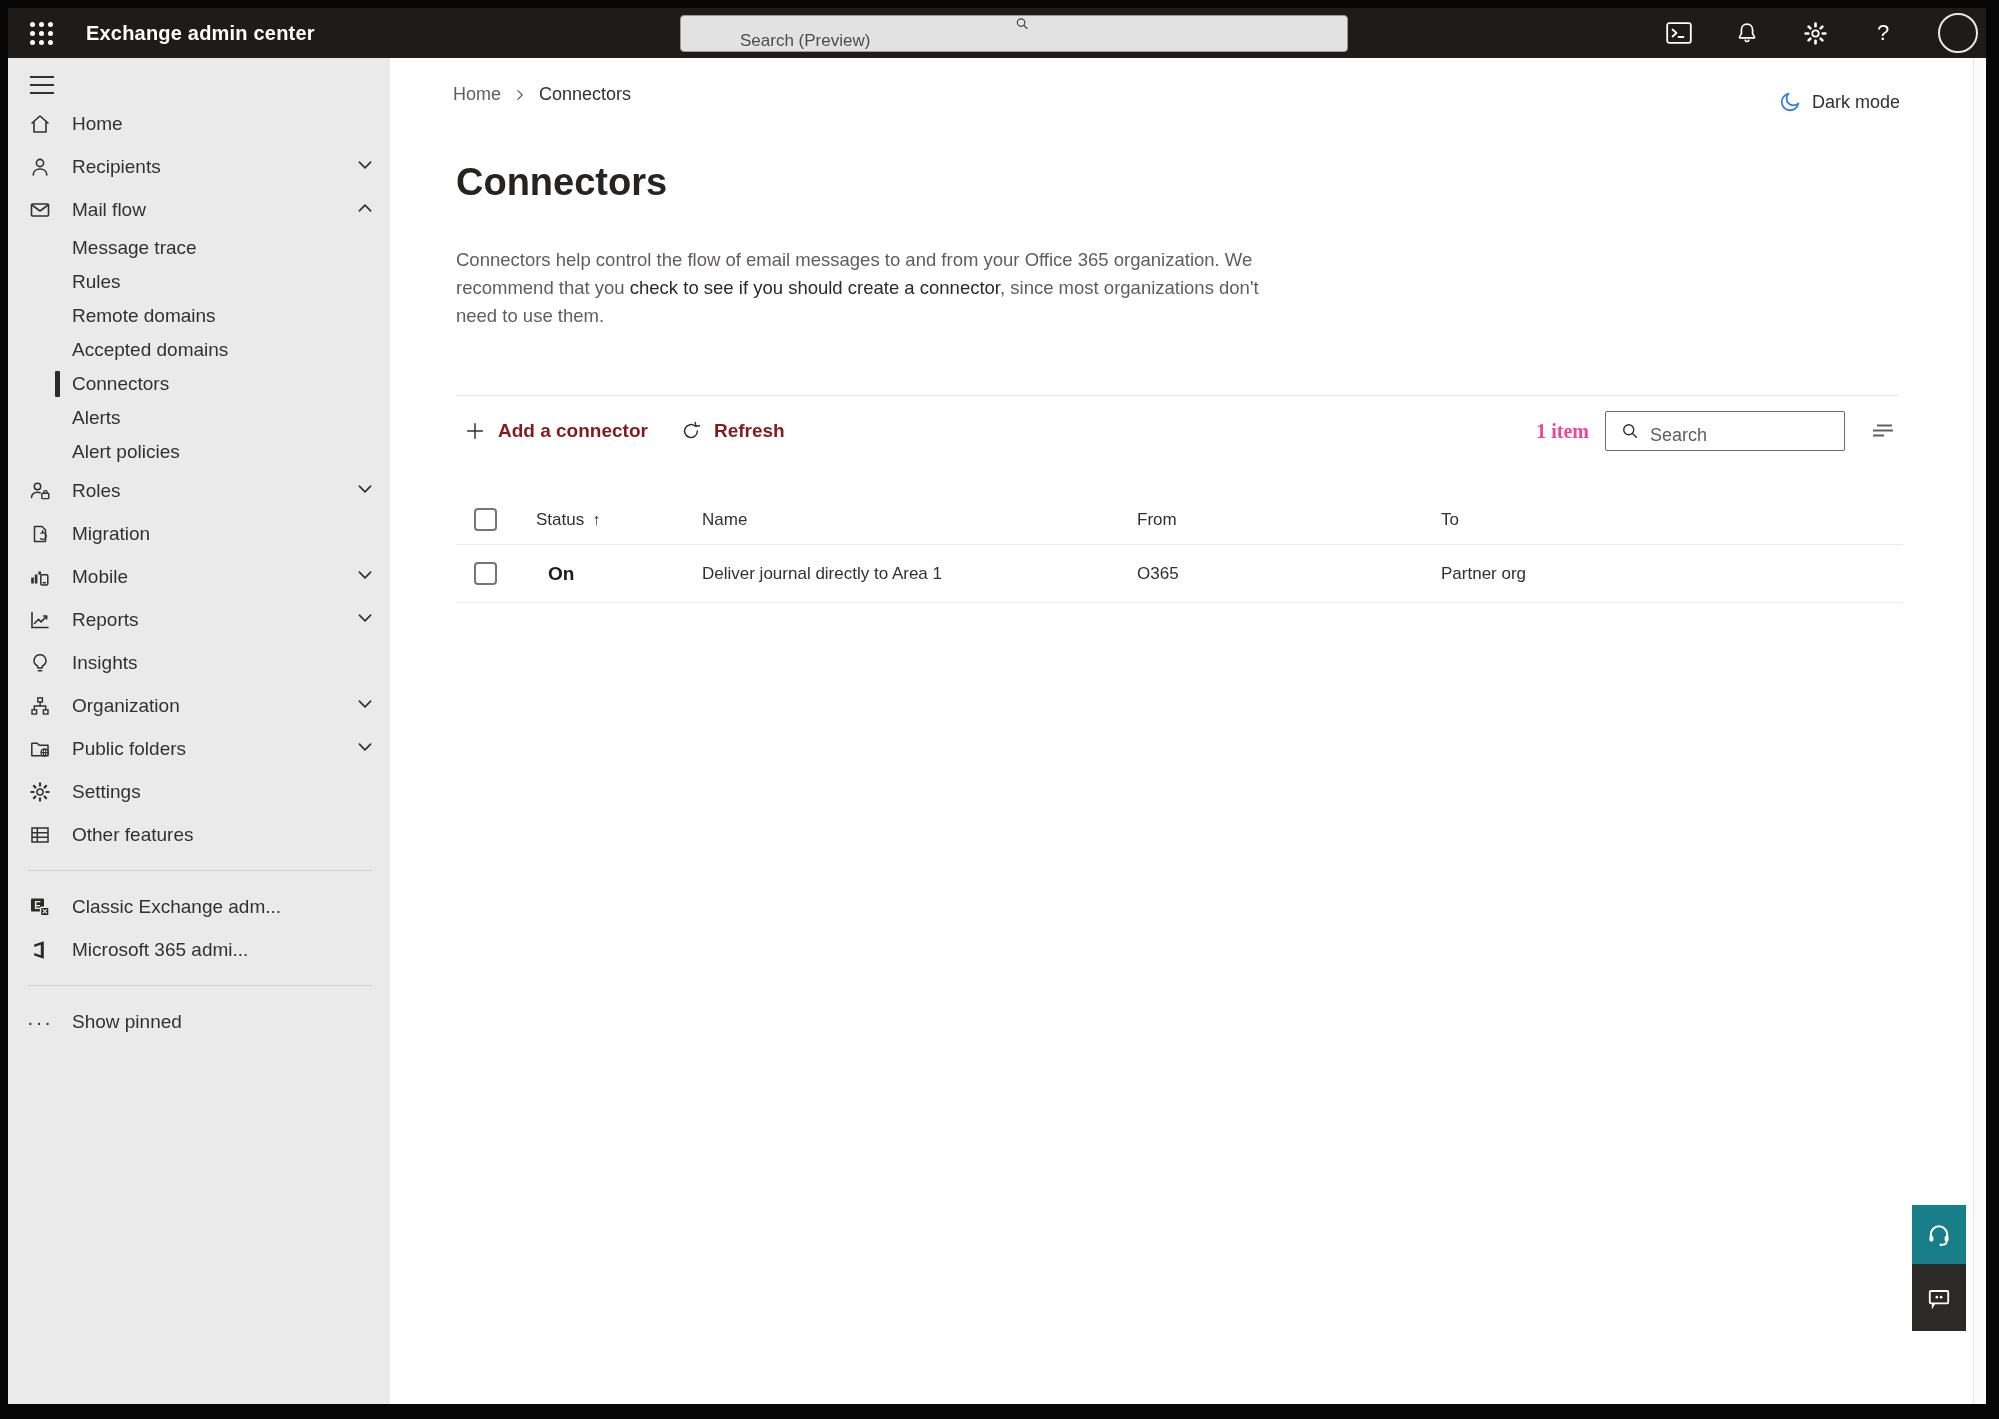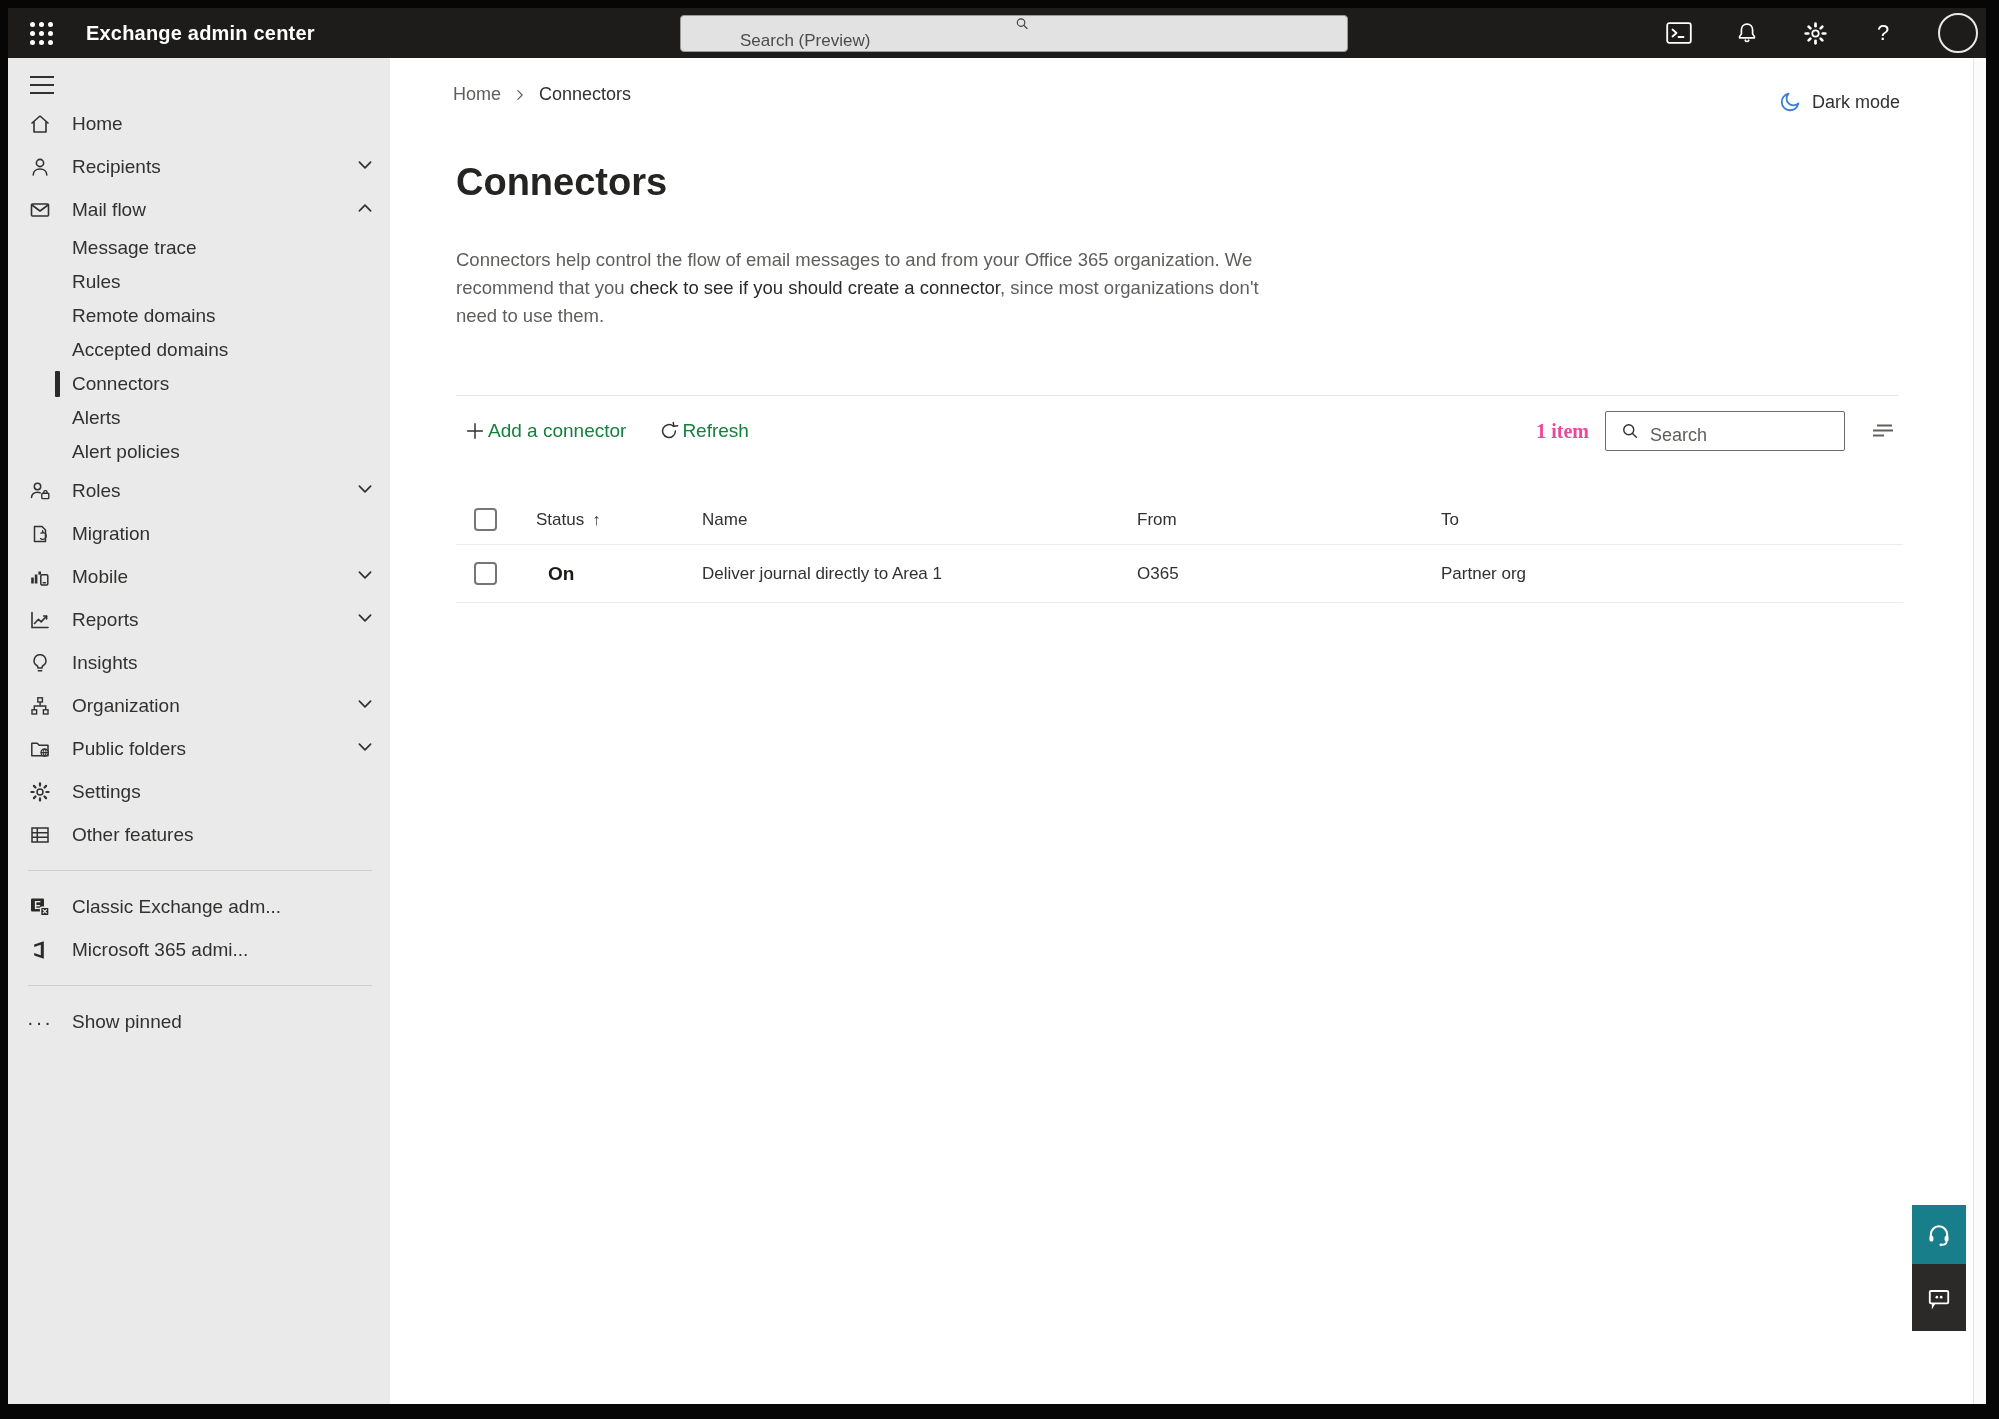--- a/index.html
+++ b/index.html
@@ -45,21 +45,21 @@
   .darkmode { position:absolute; right:86px; top:32px; display:flex; align-items:center; gap:10px; cursor:pointer; }
   .darkmode span { font-size:18px; color:#323130; }
 
   .page-title { position:absolute; left:66px; top:103px; font-size:38px; font-weight:700; color:#252423; }
   .page-desc { position:absolute; left:66px; top:188px; width:848px; font-size:18.5px; line-height:28px; color:#605e5c; }
   .page-desc .desc-link { color:#2b2a29; cursor:pointer; }
 
   .rule { position:absolute; left:66px; right:88px; top:337px; height:1px; background:#e8e6e4; }
 
   .toolbar { position:absolute; left:66px; right:87px; top:349px; height:48px; display:flex; align-items:center; }
-  .tool-btn { display:flex; align-items:center; gap:2px; font-size:19px; color:#15803d; cursor:pointer; padding:4px 8px; }
+  .tool-btn { display:flex; align-items:center; gap:12px; font-size:19px; color:#7f1d1d; cursor:pointer; padding:4px 8px;font-weight:bold; }
   .tool-btn + .tool-btn { margin-left:16px; }
   .item-count { margin-left:auto; font-family:"Liberation Serif", serif; font-weight:700; font-size:20px; color:#ec4899; }
   .list-search { width:240px; height:40px; border:1px solid #6b6b6b; border-radius:2px; background:#fff; display:flex; align-items:center; margin-left:16px; }
   .list-search svg { margin-left:14px; }
   .list-search input { border:none; outline:none; background:transparent; font-size:18px; color:#323130; margin-left:10px; width:180px; font-family:"Liberation Sans", sans-serif;margin-top:8px; }
   .list-search input::placeholder { color:#605e5c; opacity:1; }
   .filter-btn { margin-left:22px; cursor:pointer; width:32px; height:32px; display:flex; align-items:center; justify-content:center; }
 
   .tbl { position:absolute; left:66px; right:83px; top:437px; }
   .tbl-grid { display:grid; grid-template-columns:80px 166px 435px 304px 1fr; align-items:center; }

